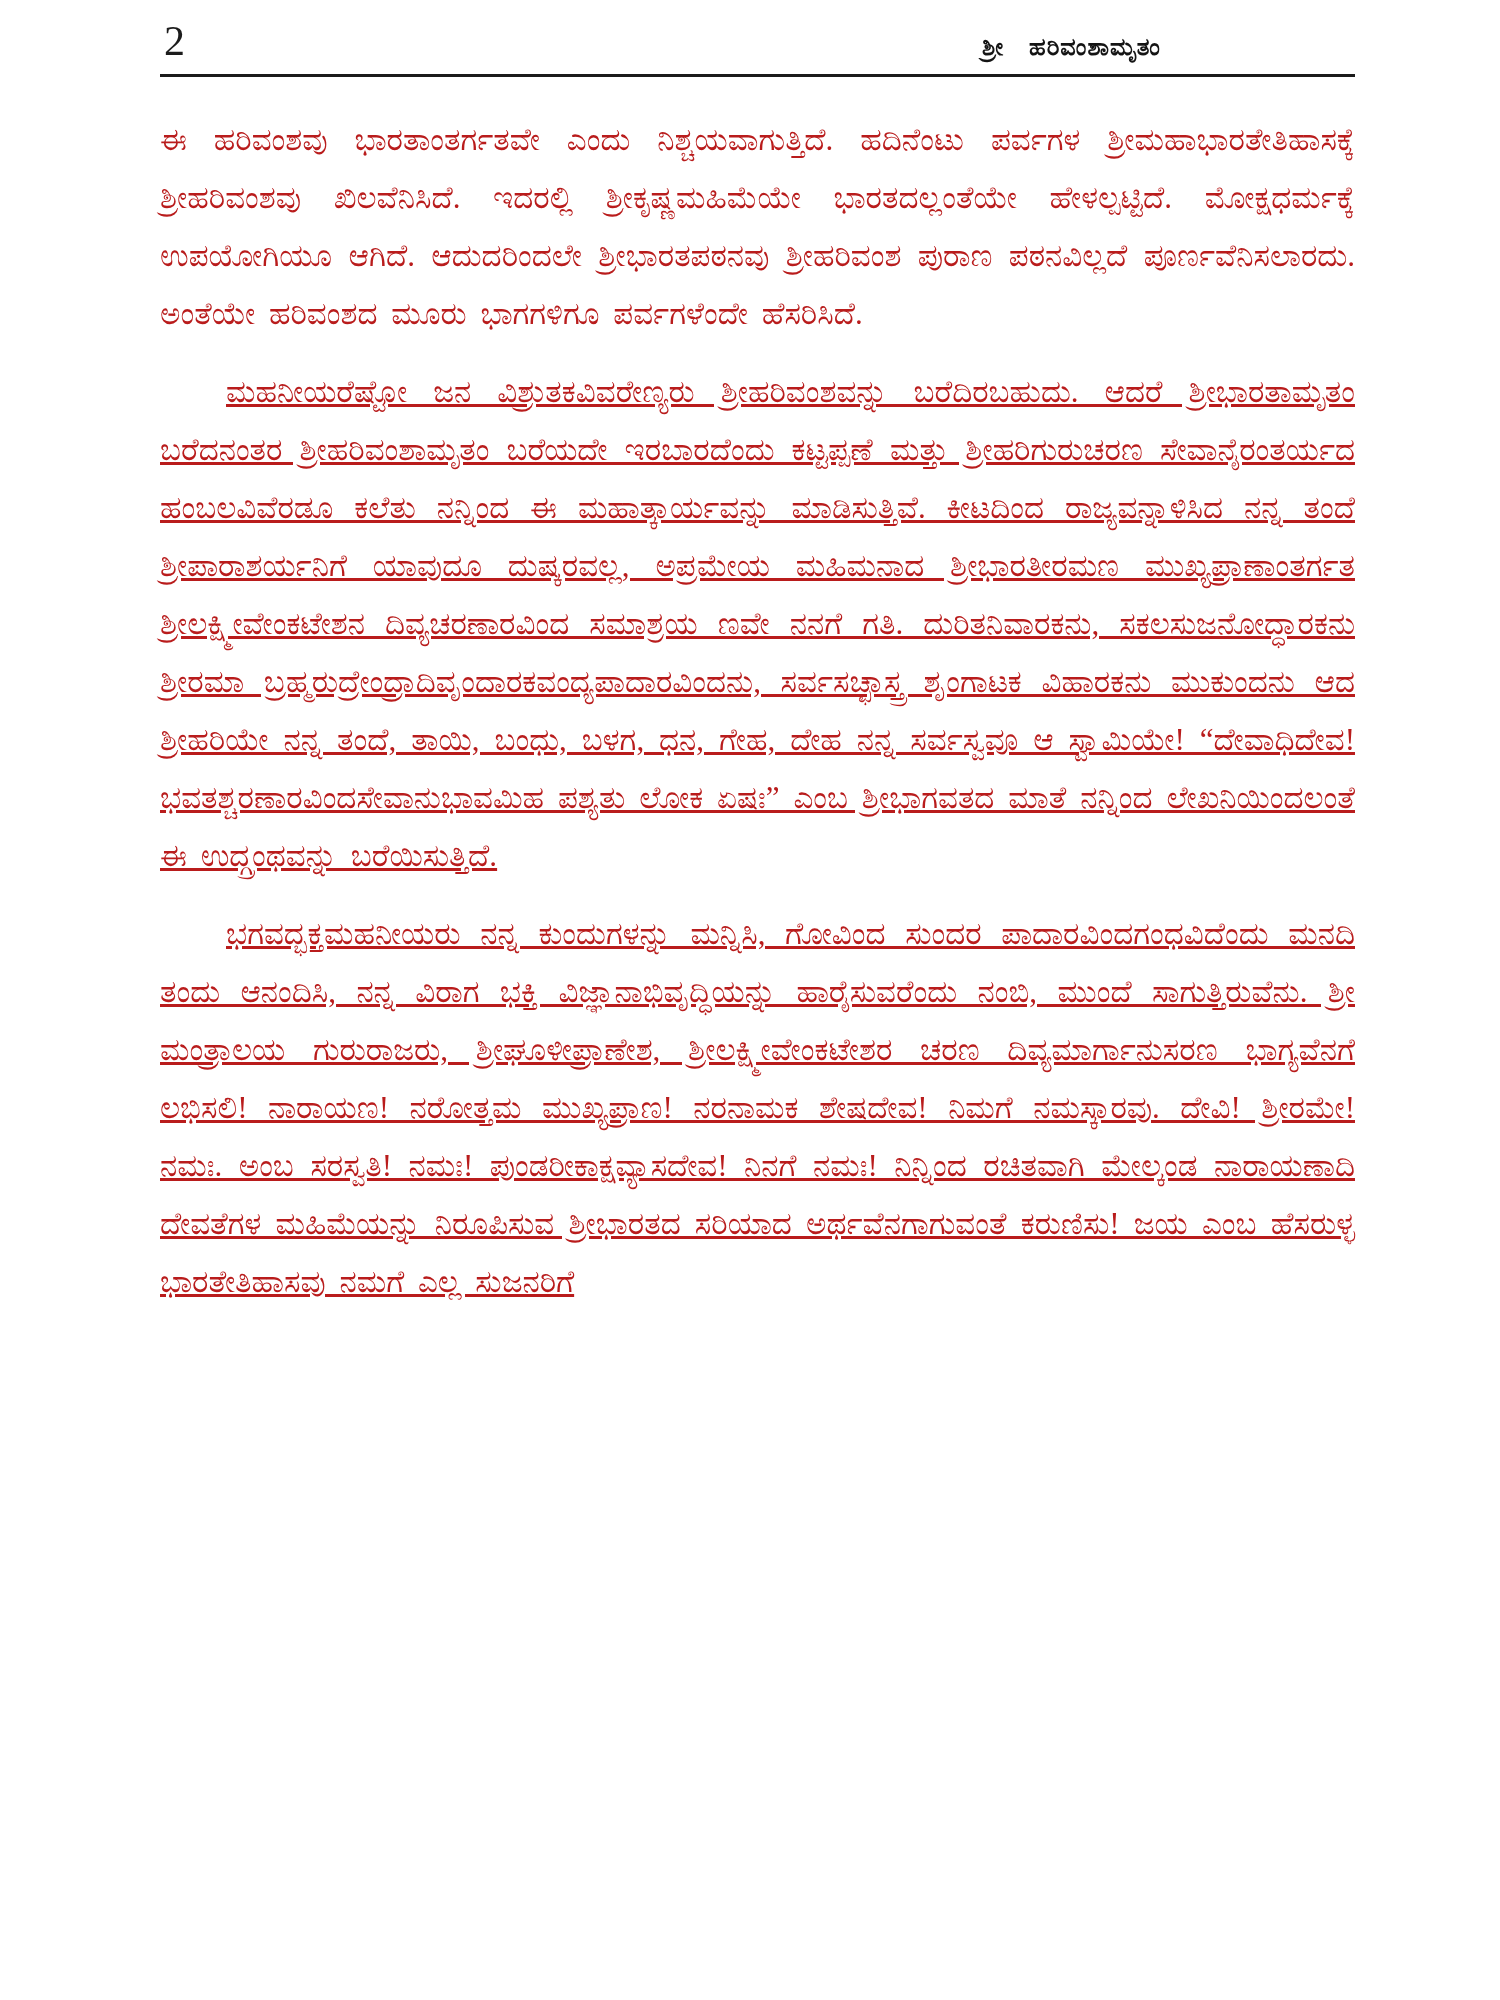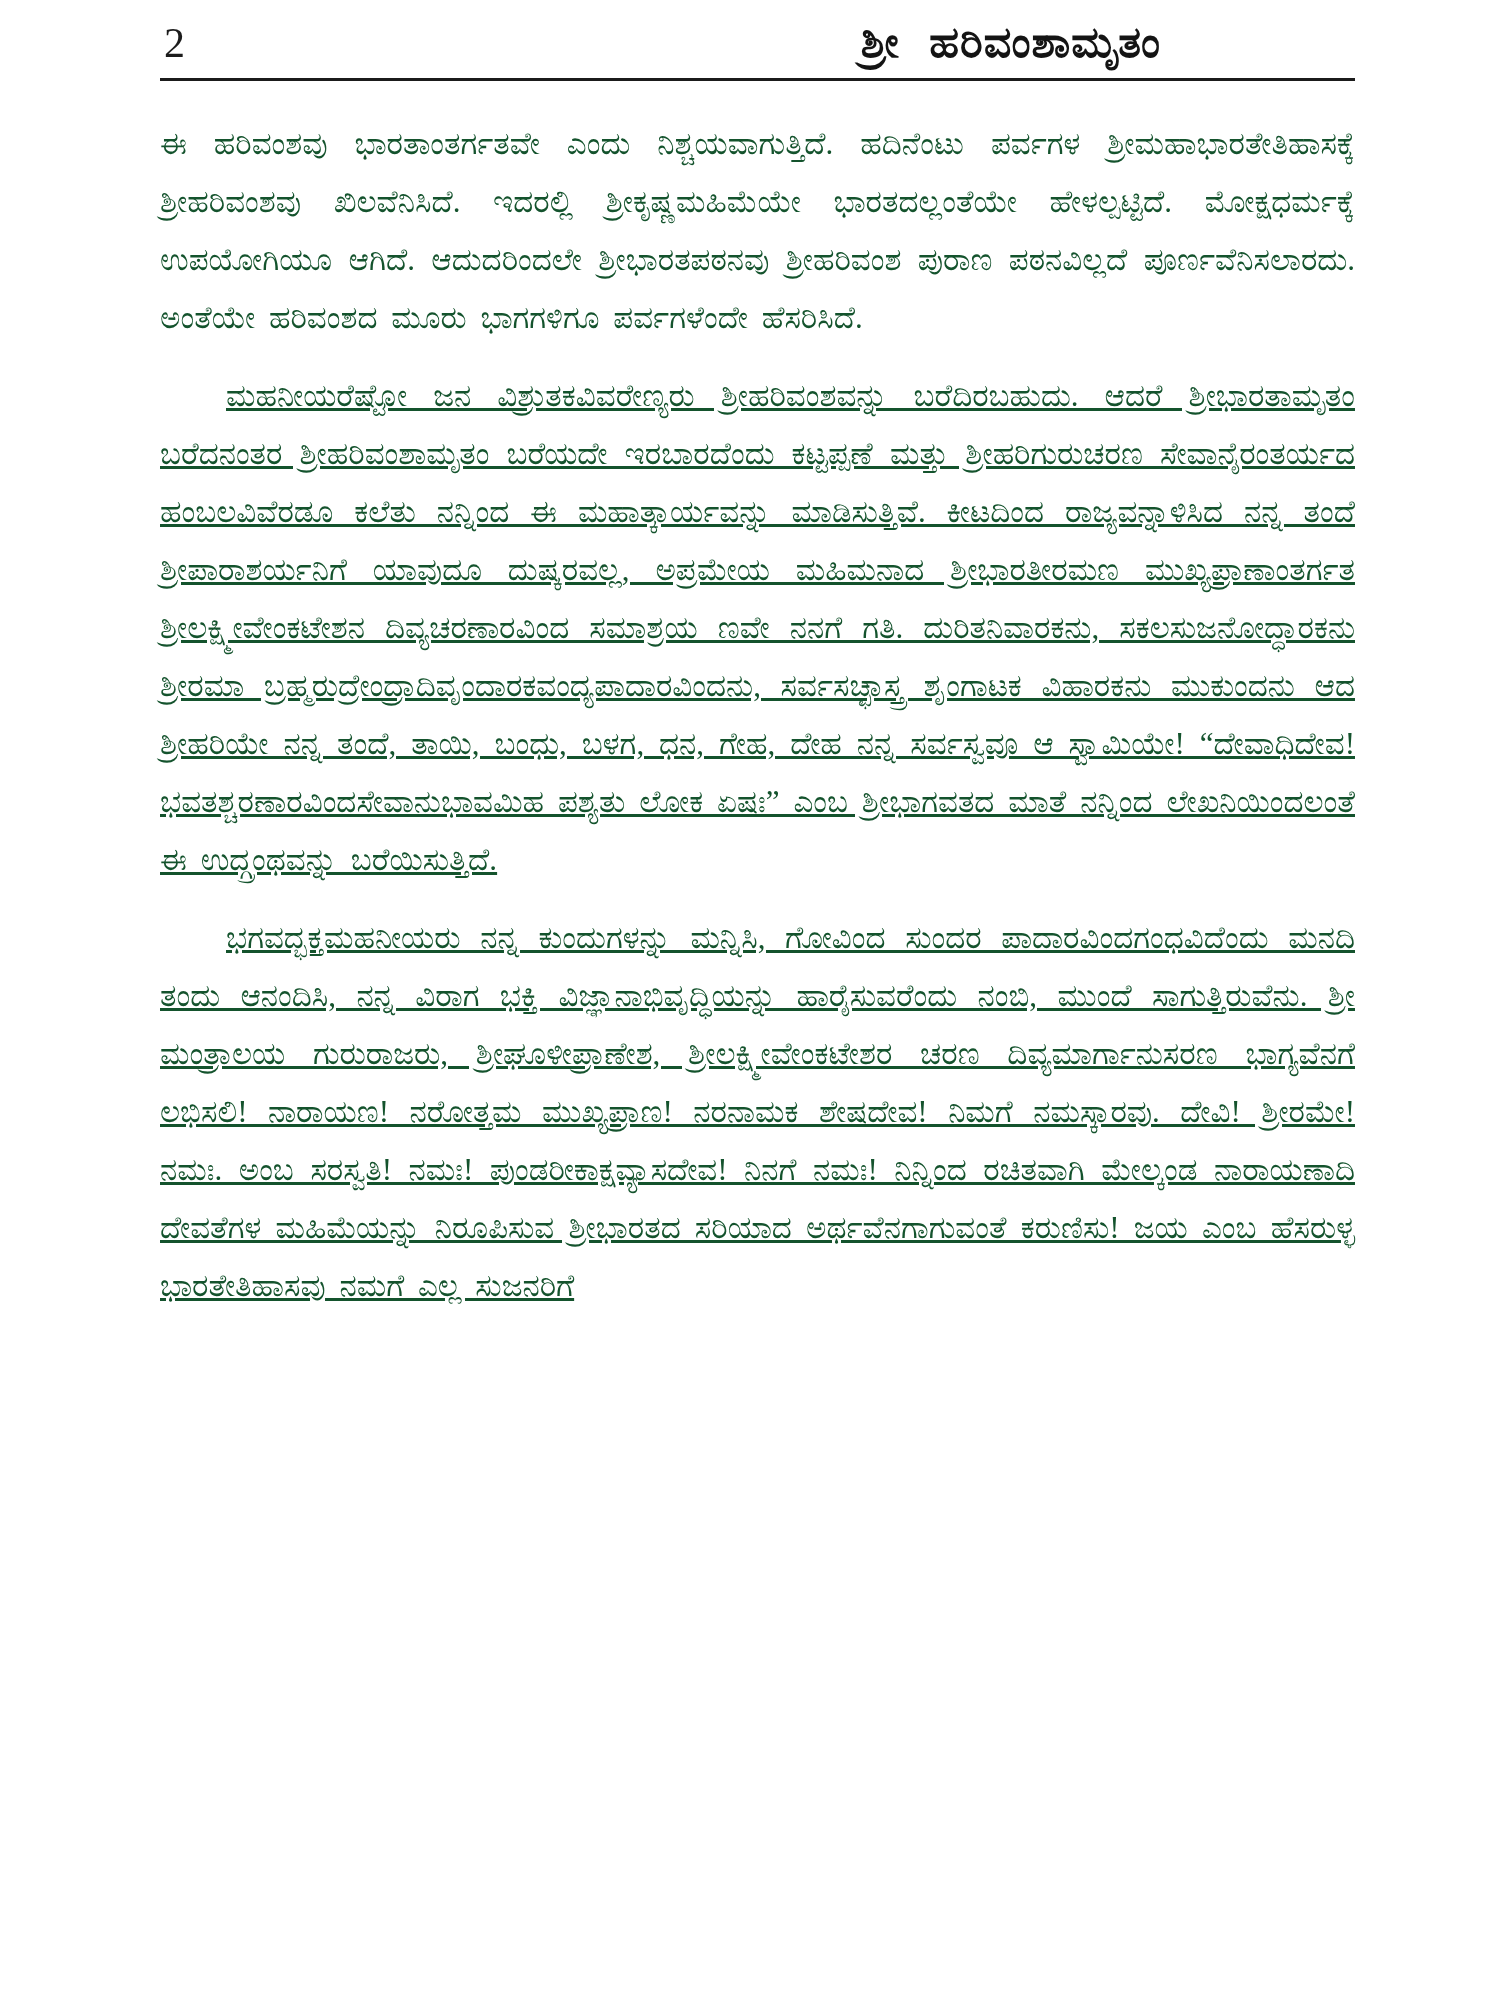--- a/index.html
+++ b/index.html
@@ -24,42 +24,42 @@
     justify-content: space-between;
     align-items: baseline;
     padding: 0 4px;
   }
   .page-number {
     font-size: 42px;
     line-height: 1.1;
     color: #1c1c1c;
   }
   .header-title {
-    font-size: 43px;
+    font-size: 24px;
     font-weight: bold;
     letter-spacing: 1px;
     color: #141414;
     padding-right: 190px;
     word-spacing: 18px;
   }
   .header-rule {
     height: 0;
     border-bottom: 3px solid #1b1b1b;
     margin-top: 10px;
   }
   .page-body {
     margin-top: 34px;
   }
   .para {
     margin: 0 0 20px 0;
     font-size: 31px;
     line-height: 58px;
     text-align: justify;
     text-justify: inter-word;
-    color: #14532d;
+    color: #b91c1c;
     word-spacing: 6px;
   }
   .para.indent {
     text-indent: 66px;
     text-decoration: underline;
   }
 </style>
 </head>
 <body>
 

